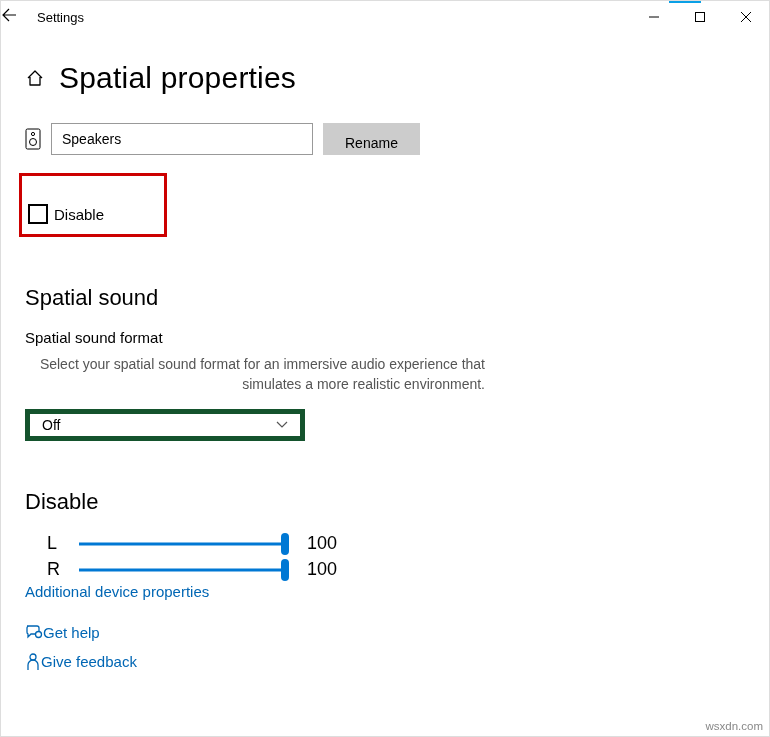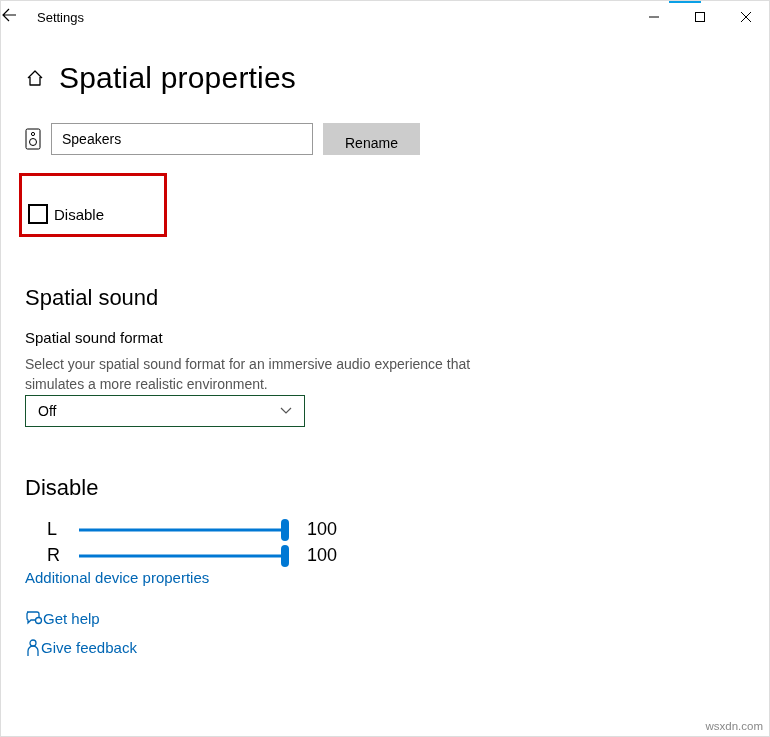--- a/index.html
+++ b/index.html
@@ -46,23 +46,23 @@
       height: 32px; background:#ccc; border:none; padding: 12px 22px;
       font-size: 14px; cursor:pointer; font-family: inherit;
     }
 
     .disable-box { display:inline-flex; align-items:center; gap:6px; border: 3px solid #c00; padding: 28px 60px 10px 6px; margin-left:-6px;}
     .chk { width:20px; height:20px; border:2px solid #000; background:#fff; display:inline-block;}
     .disable-label{ font-size:15px; }
 
     .section-title{ font-size:22px; font-weight:400; margin-top: 48px; margin-bottom: 18px;}
     .field-label{ font-size:15px; margin-bottom:8px;}
-    .field-desc { font-size:14px; color:#555; line-height:1.45; max-width: 460px; }
+    .field-desc { font-size:14px; color:#555; line-height:1.45; max-width: 460px; margin-bottom:14px;text-align:right;}
     .select{
-      width: 280px; height:32px; border:1px solid #14532d; display:flex; align-items:center;
+      width: 280px; height:32px; border:5px solid #14532d; display:flex; align-items:center;
       padding: 0 12px; cursor:pointer; justify-content:space-between;
     }
     .chev{ font-size:12px; color:#555;}
 
     
     .balance-row{ display:flex; align-items:center; gap:18px; margin: 4px 0 2px 22px;}
     .balance-row .ch{ font-size:18px; width:14px;}
     .slider-track{
       position:relative; width:210px; height:22px;
     }

